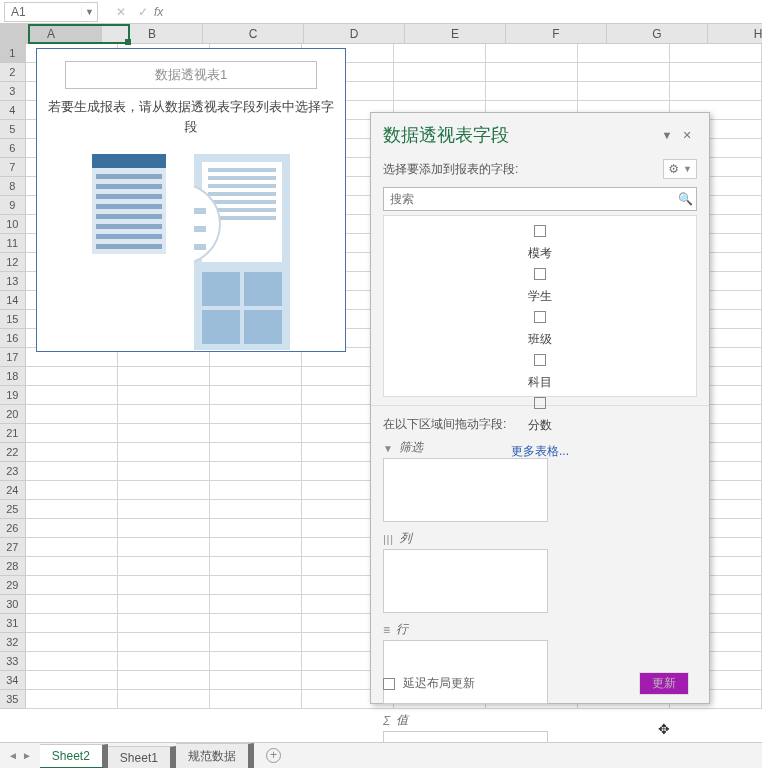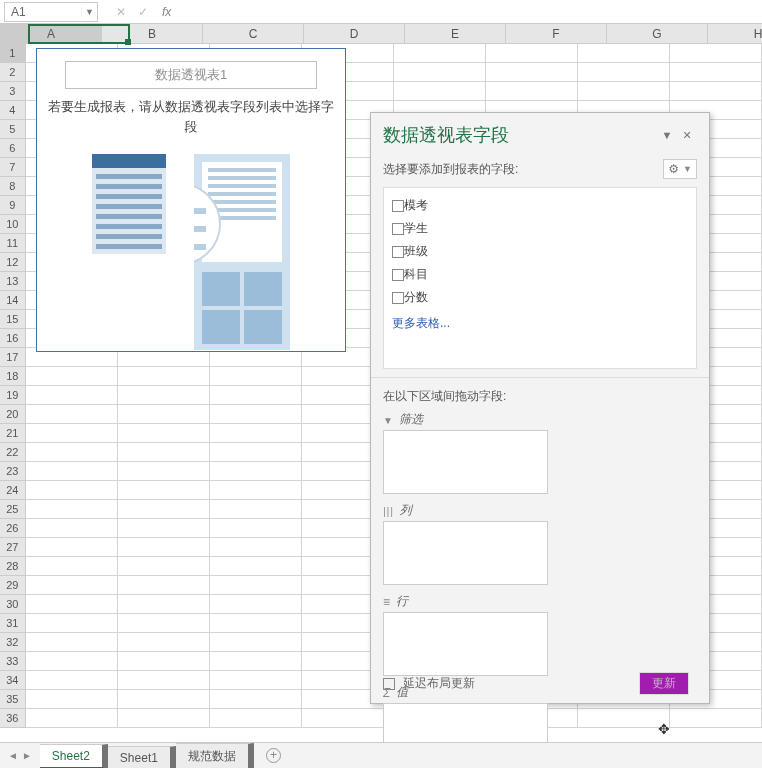--- a/index.html
+++ b/index.html
@@ -6,21 +6,21 @@
 body{background:#fff;width:762px;height:768px;overflow:hidden;position:relative;font-size:12px;color:#333;}
 
 
 .formula-row{display:flex;align-items:center;height:24px;border-bottom:1px solid #ccc;background:#fff;}
 .namebox{display:flex;align-items:center;border:1px solid #ccc;margin:2px 4px;height:20px;background:#fff;}
 .namebox-input{width:76px;padding:0 6px;font-size:12px;color:#666;}
 .namebox-dd{width:16px;text-align:center;color:#777;font-size:9px;border-left:1px solid #eee;}
 .fx-sep{width:8px;}
 .fx-controls{display:flex;align-items:center;color:#bbb;}
 .fx-btn{width:22px;text-align:center;font-size:12px;}
-.fx-label{font-style:italic;margin-left:8px;color:#888;}
+.fx-label{font-style:italic;margin-left:0;color:#888;}
 .fx-input{flex:1;height:20px;}
 
 
 .grid-wrap{position:relative;height:718px;}
 .colhdrs{display:flex;height:20px;background:#e6e6e6;border-bottom:1px solid #ccc;}
 .corner{width:28px;height:20px;background:#e6e6e6;border-right:1px solid #ccc;position:relative;}
 .corner:after{content:"";position:absolute;right:2px;bottom:2px;border-style:solid;border-width:0 0 9px 9px;border-color:transparent transparent #b0b0b0 transparent;}
 .colh{width:101px;text-align:center;font-size:12px;color:#555;border-right:1px solid #ccc;line-height:20px;}
 .rows{position:relative;}
 .row{display:flex;height:19px;}
@@ -44,21 +44,21 @@
 .panel-hdr{display:flex;align-items:center;padding:10px 12px 6px;}
 .panel-title{flex:1;font-size:18px;color:#217346;}
 .panel-hbtn{width:20px;text-align:center;color:#777;font-size:11px;}
 .panel-label{padding:6px 12px 4px;font-size:12px;color:#555;display:flex;align-items:center;}
 .panel-label .spacer{flex:1;}
 .gearbox{border:1px solid #ccc;background:#fff;display:flex;align-items:center;padding:2px 4px;gap:4px;}
 .search{margin:4px 12px;display:flex;border:1px solid #b9b9b9;background:#fff;}
 .search input{flex:1;border:0;padding:3px 6px;font-size:12px;color:#888;outline:none;background:transparent;}
 .search-icon{width:20px;text-align:center;color:#2a5db0;font-size:12px;line-height:22px;}
 .field-list{margin:4px 12px;background:#fff;border:1px solid #ddd;height:182px;padding:6px;}
-.fl-item{display:flex;align-items:center;padding:3px 2px;font-size:12px;color:#444;}
+.fl-item{display:flex;align-items:center;gap:8px;padding:3px 2px;font-size:12px;color:#444;flex-direction:column;}
 .fl-check{width:12px;height:12px;border:1px solid #888;}
 .more-tables{color:#2a5db0;cursor:pointer;padding:6px 2px;}
 
 .areas-label{padding:10px 12px 4px;border-top:1px solid #ddd;margin-top:8px;font-size:12px;color:#555;}
 .areas{display:flex;flex-wrap:wrap;gap:6px;padding:0 12px;}
 .area{width:165px;font-style:italic;}
 .area-hdr{display:flex;align-items:center;gap:6px;font-size:12px;color:#666;padding:2px 0;}
 .area-box{height:64px;background:#fff;border:1px solid #ccc;}
 
 .panel-footer{position:absolute;bottom:0;left:0;right:8px;display:flex;align-items:center;gap:8px;padding:8px 12px;font-size:12px;color:#666;}
@@ -484,31 +484,20 @@
         <div class="cell"></div>
         <div class="cell"></div>
         <div class="cell"></div>
         <div class="cell"></div>
         <div class="cell"></div>
         <div class="cell"></div>
         <div class="cell"></div>
       </div>
       <div class="row">
         <div class="rowh">35</div>
-        <div class="cell"></div>
-        <div class="cell"></div>
-        <div class="cell"></div>
-        <div class="cell"></div>
-        <div class="cell"></div>
-        <div class="cell"></div>
-        <div class="cell"></div>
-        <div class="cell"></div>
-      </div>
-      <div class="row">
-        <div class="rowh">36</div>
         <div class="cell"></div>
         <div class="cell"></div>
         <div class="cell"></div>
         <div class="cell"></div>
         <div class="cell"></div>
         <div class="cell"></div>
         <div class="cell"></div>
         <div class="cell"></div>
       </div>
     </div>
@@ -580,20 +569,24 @@
       <div class="panel-hbtn">▼</div>
       <div class="panel-hbtn">✕</div>
     </div>
     <div class="panel-label">
       <span>选择要添加到报表的字段:</span>
       <span class="spacer"></span>
       <span class="gearbox">
         <span class="ico-gear"></span>
         <span style="font-size:9px;color:#888;">▼</span>
       </span>
+    </div>
+    <div class="search">
+      <input placeholder="搜索" style="">
+      <div class="search-icon">🔍</div>
     </div>
     <div class="field-list" id="field-list">
         <div class="fl-item">
           <div class="fl-check"></div>
           <span>模考</span>
         </div>
         <div class="fl-item">
           <div class="fl-check"></div>
           <span>学生</span>
         </div>

